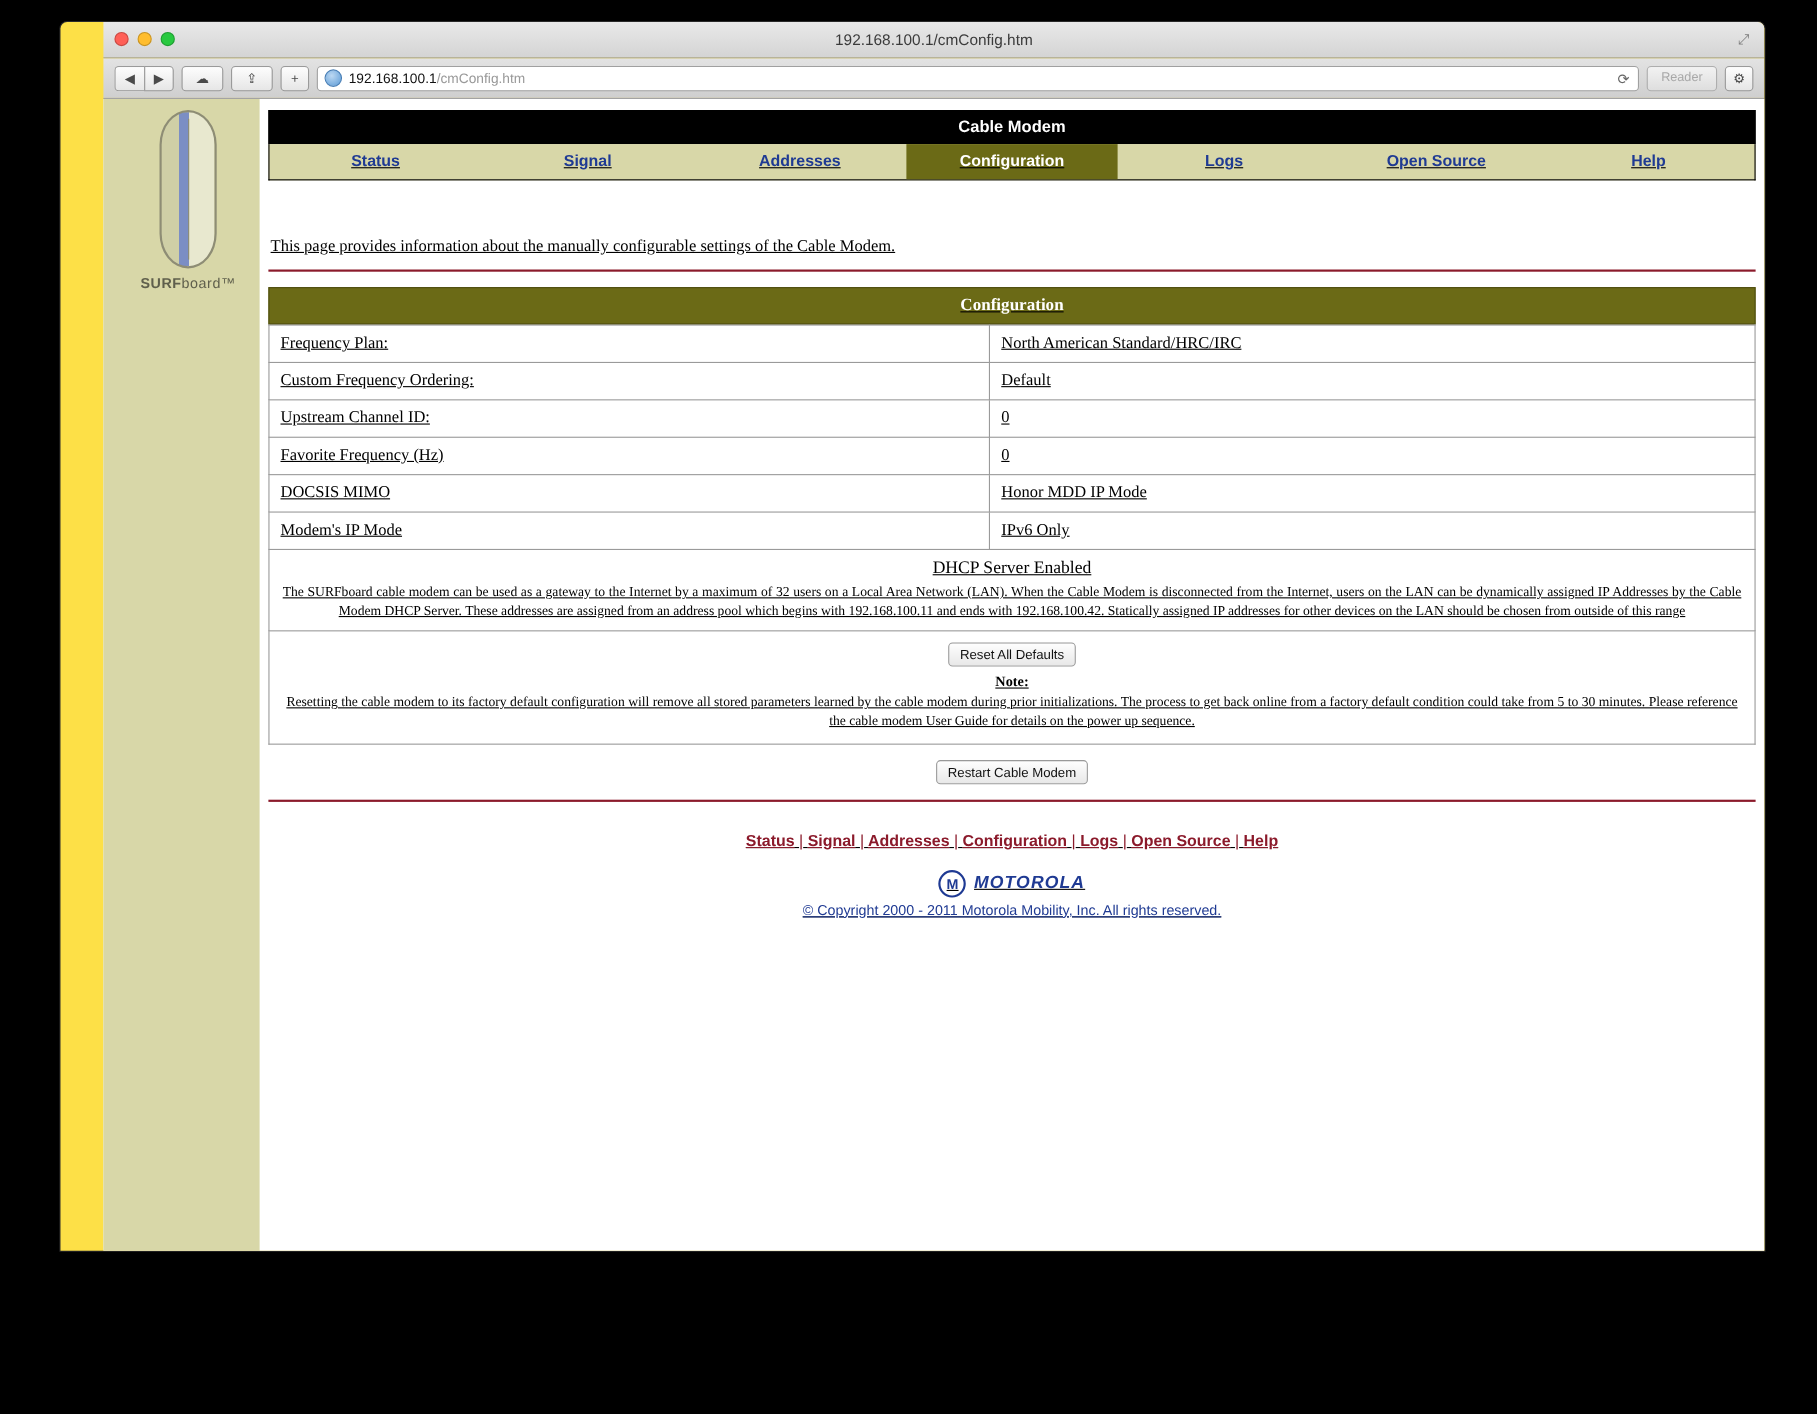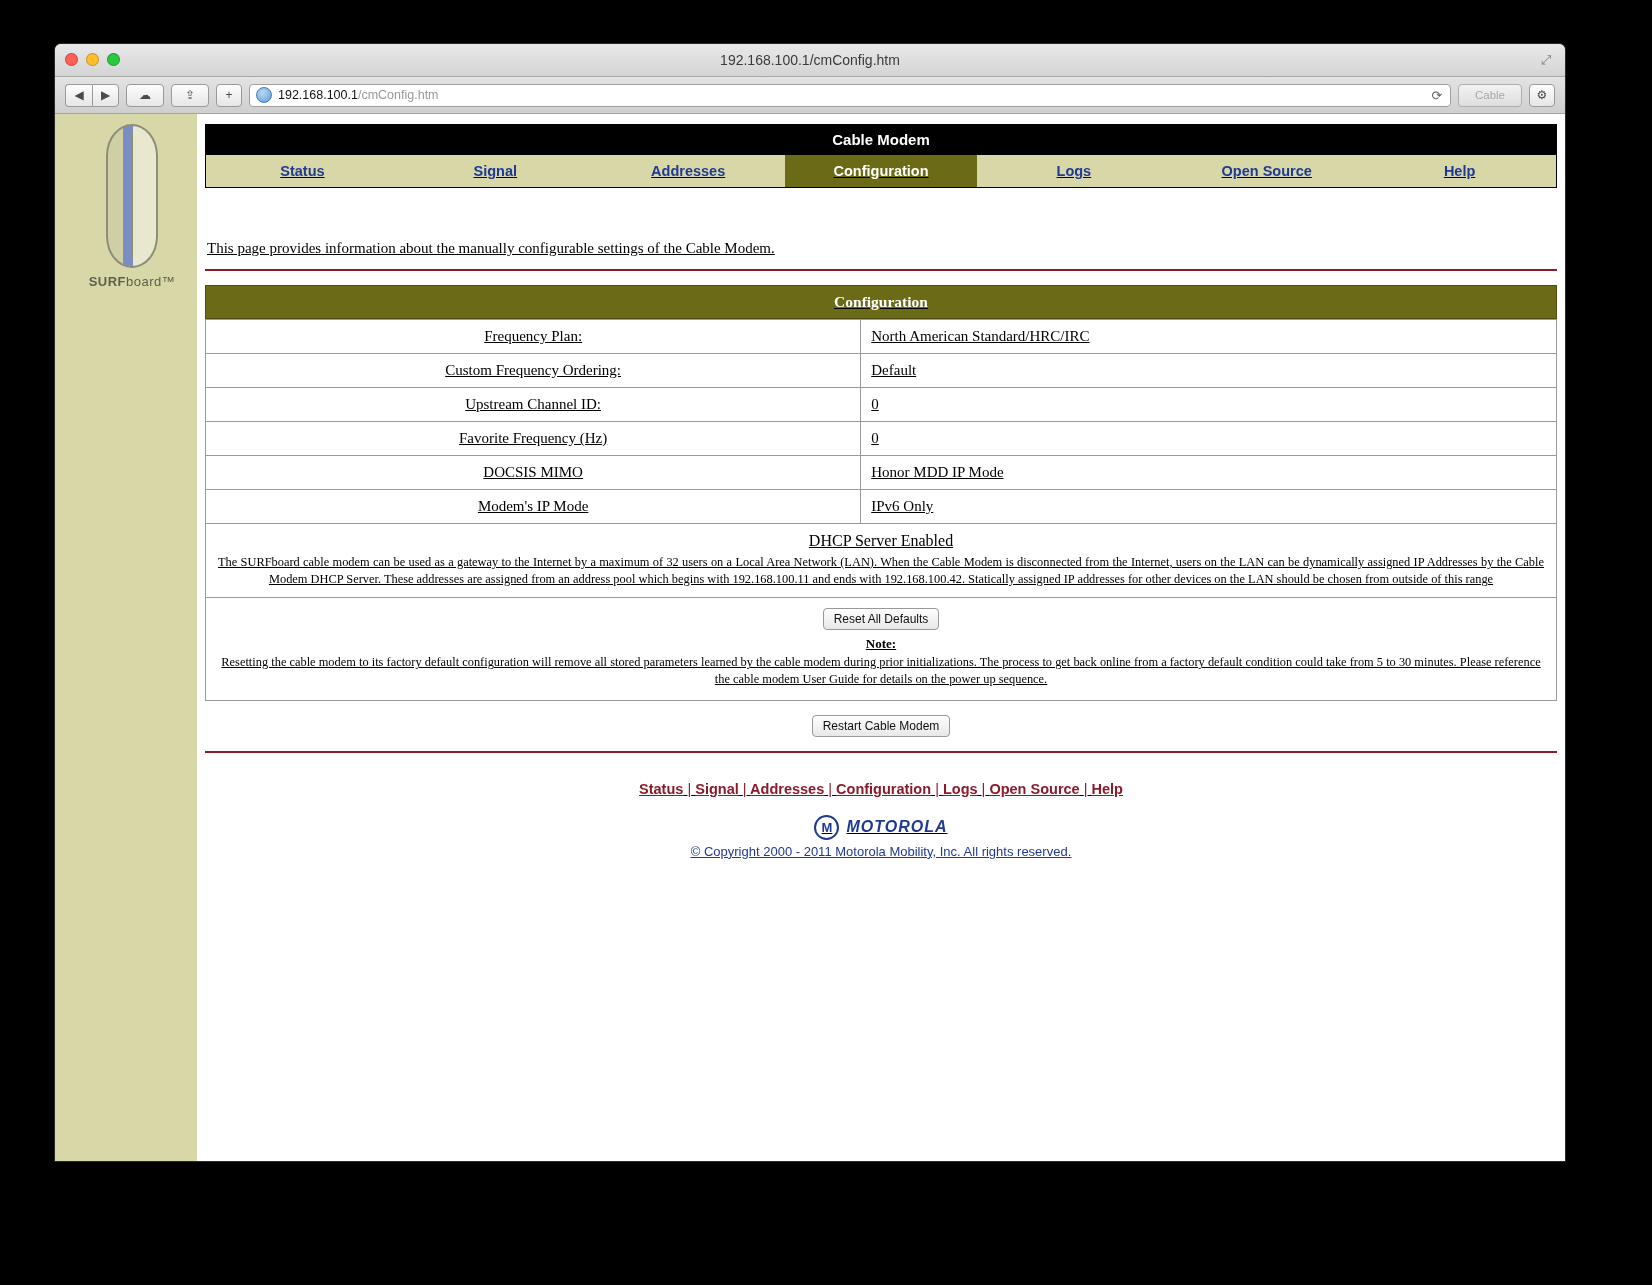--- a/index.html
+++ b/index.html
@@ -15,27 +15,28 @@
     position: absolute;
     left: 0; top: 0;
     width: 1652px;
     height: 1285px;
     background: #000000;
   }
   
   #window {
     position: absolute;
     left: 55px;
-    top: 44px;
+    top: 20px;
     width: 1510px;
     height: 1117px;
     background: #fde047;
     border-radius: 6px 6px 0 0;
     box-shadow: 0 0 0 1px #2a2a2a;
     overflow: hidden;
+    padding-left: 39px;
   }
   .titlebar {
     height: 32px;
     background: linear-gradient(to bottom, #e9e9e9, #d4d4d4);
     border-bottom: 1px solid #a9a9a9;
     position: relative;
   }
   .traffic {
     position: absolute;
     left: 10px; top: 9px;
@@ -234,21 +235,21 @@
     font-family: "Liberation Serif", serif;
     font-size: 15px;
   }
   table.cfg td {
     border: 1px solid #9a9a9a;
     padding: 8px 10px;
     vertical-align: middle;
   }
   td.label {
     width: 48.5%;
-    text-align: center;
+    text-align: left;
     white-space: nowrap;
   }
   td.value { text-align: left; }
   .dhcp-box {
     border: 1px solid #9a9a9a;
     border-top: none;
     padding: 8px 12px 10px 12px;
     text-align: center;
   }
   .dhcp-title {
@@ -370,21 +371,21 @@
         <div class="tb-btn">▶</div>
       </div>
       <div class="tb-btn wide">☁</div>
       <div class="tb-btn wide">⇪</div>
       <div class="tb-btn small">+</div>
       <div class="urlbar">
         <div class="globe"></div>
         <div class="url-text"><span>192.168.100.1</span><span class="dim">/cmConfig.htm</span></div>
         <div class="reload">⟳</div>
       </div>
-      <div class="reader-btn">Cable</div>
+      <div class="reader-btn">Reader</div>
       <div class="tb-btn small">⚙</div>
     </div>
 
     <div class="content">
 
       <div class="sidebar">
         <div class="surf-logo">
           <div class="board"></div>
           <div class="surf-text"><b>SURF</b><span>board</span><span>™</span></div>
         </div>

